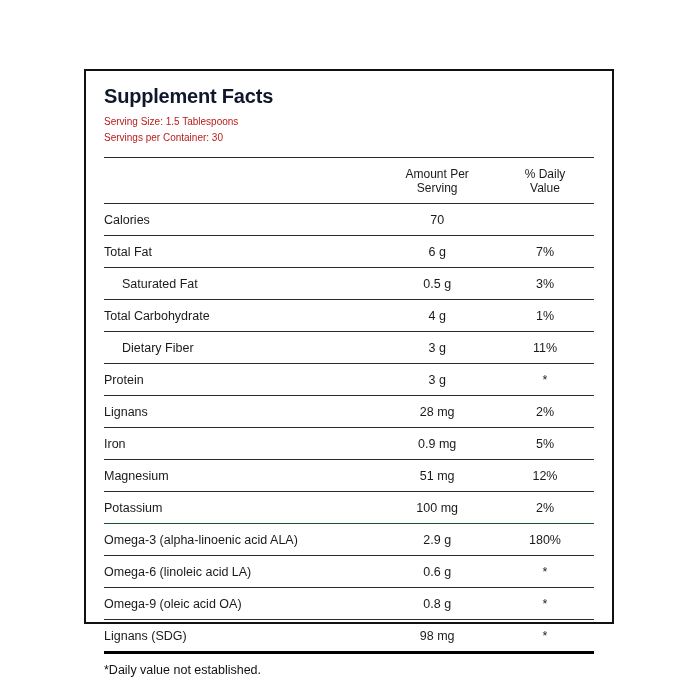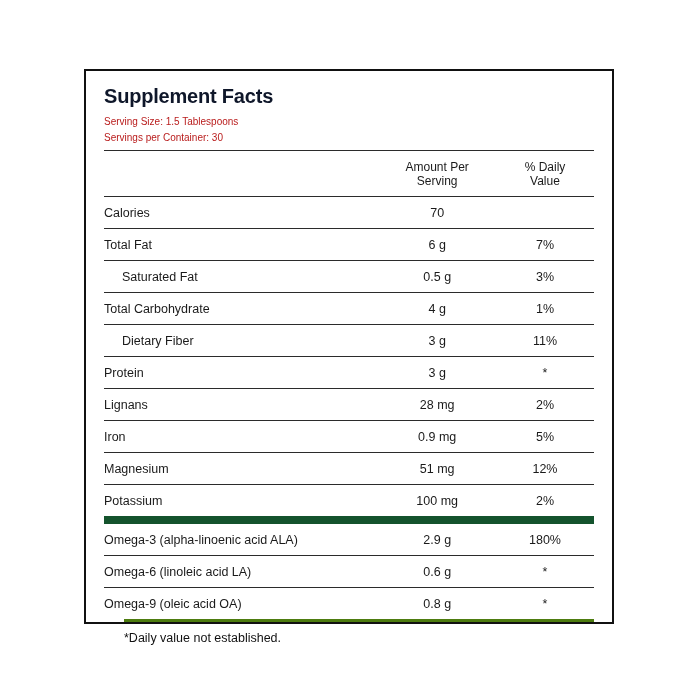--- a/index.html
+++ b/index.html
@@ -34,21 +34,21 @@
     color: #0f172a;
   }
   .subline {
     font-size: 10px;
     line-height: 16px;
     color: #b91c1c;
   }
   table.facts {
     width: 100%;
     border-collapse: collapse;
-    margin-top: 4px;
+    margin-top: 11px;
     font-size: 12.5px;
   }
   table.facts td, table.facts th {
     padding: 0;
     vertical-align: middle;
   }
   .col-name { width: 56%; text-align: left; }
   .col-amt  { width: 24%; text-align: center; }
   .col-dv   { width: 20%; text-align: center; }
 
@@ -63,30 +63,29 @@
   .headcell-inner { display: block; }
 
   tr.datarow td {
     padding: 9px 0 8px 0;
     border-top: 1px solid #2b2b2b;
   }
   tr.datarow td.col-name { text-align: left; }
   tr.datarow td.col-amt, tr.datarow td.col-dv { }
   .indent { padding-left: 18px; display: inline-block; }
 
-  tr.thickrow td { border-top: 8px solid #14532d; }
+  tr.thickrow td { border-top: 1px solid #14532d; }
   tr.headline-top td { border-top: 1px solid #2b2b2b; }
 
   .footnote {
-    border-top: 3px solid #4d7c0f;
+    border-top: 3px solid #000000;
     margin-top: 0;
     padding-top: 9px;
     font-size: 12.5px;
     color: #111111;
-    margin-left: 20px;
   }
   .watermark {
     position: absolute;
     left: 255px;
     top: 315px;
     width: 60px;
     height: 30px;
     opacity: 0.10;
     pointer-events: none;
     color: #888;
@@ -176,19 +175,24 @@
           <tr class="datarow">
             <td class="col-name"><span>Omega-6 (linoleic acid LA)</span></td>
             <td class="col-amt">0.6 g</td>
             <td class="col-dv">*</td>
           </tr>
           <tr class="datarow">
             <td class="col-name"><span>Omega-9 (oleic acid OA)</span></td>
             <td class="col-amt">0.8 g</td>
             <td class="col-dv">*</td>
           </tr>
+          <tr class="datarow">
+            <td class="col-name"><span>Lignans (SDG)</span></td>
+            <td class="col-amt">98 mg</td>
+            <td class="col-dv">*</td>
+          </tr>
         </tbody>
     </table>
 
     <div class="footnote">*Daily value not established.</div>
   </div>
   <div class="watermark"></div>
 </div>
 
 </body></html>

